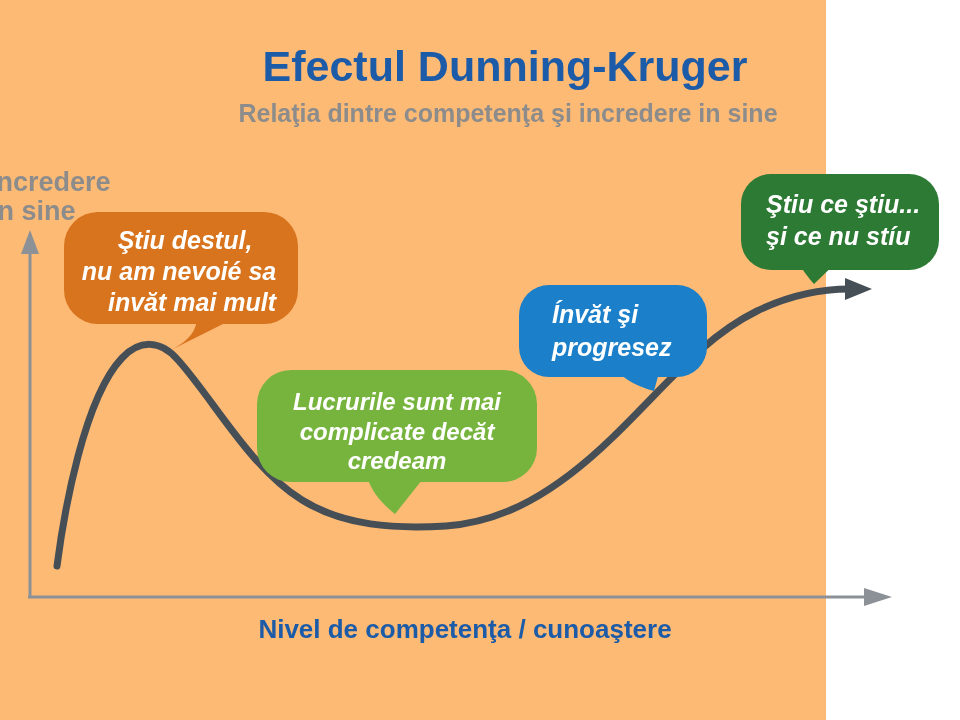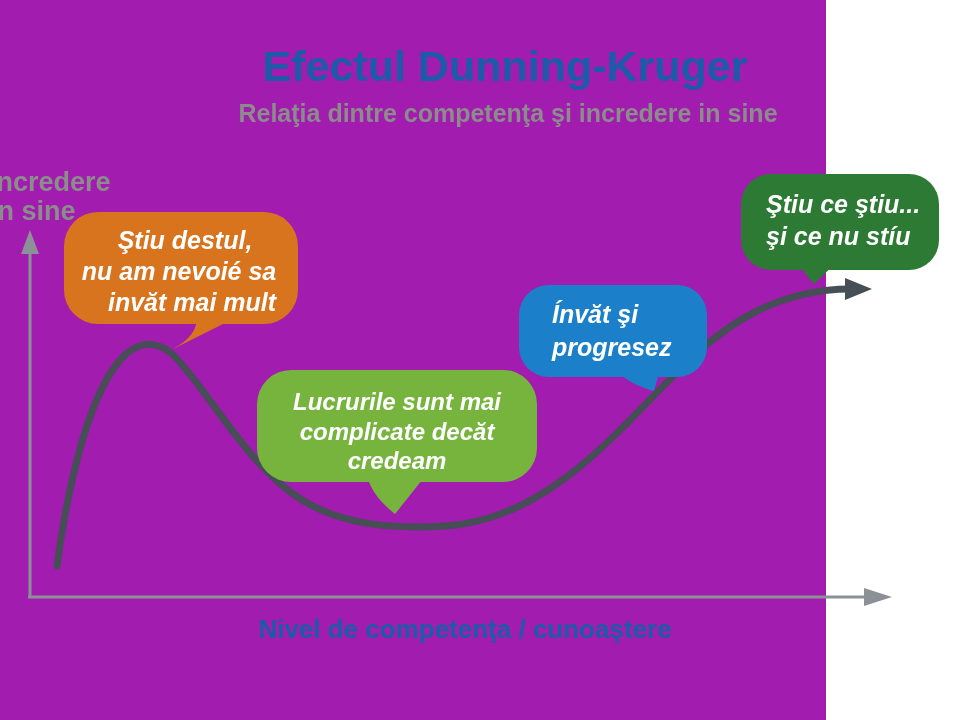--- a/index.html
+++ b/index.html
@@ -8,21 +8,21 @@
     width: 960px;
     height: 720px;
     background: #ffffff;
     overflow: hidden;
     font-family: "Liberation Sans", sans-serif;
   }
   .stage {
     position: relative;
     width: 826px;
     height: 720px;
-    background: #a21caf;
+    background: #fdba74;
   }
   svg { display: block; }
 
   .title-text {
     font-family: "Liberation Sans", sans-serif;
     font-size: 43px;
     font-weight: bold;
     fill: #1c5ba8;
   }
   .subtitle-text {

